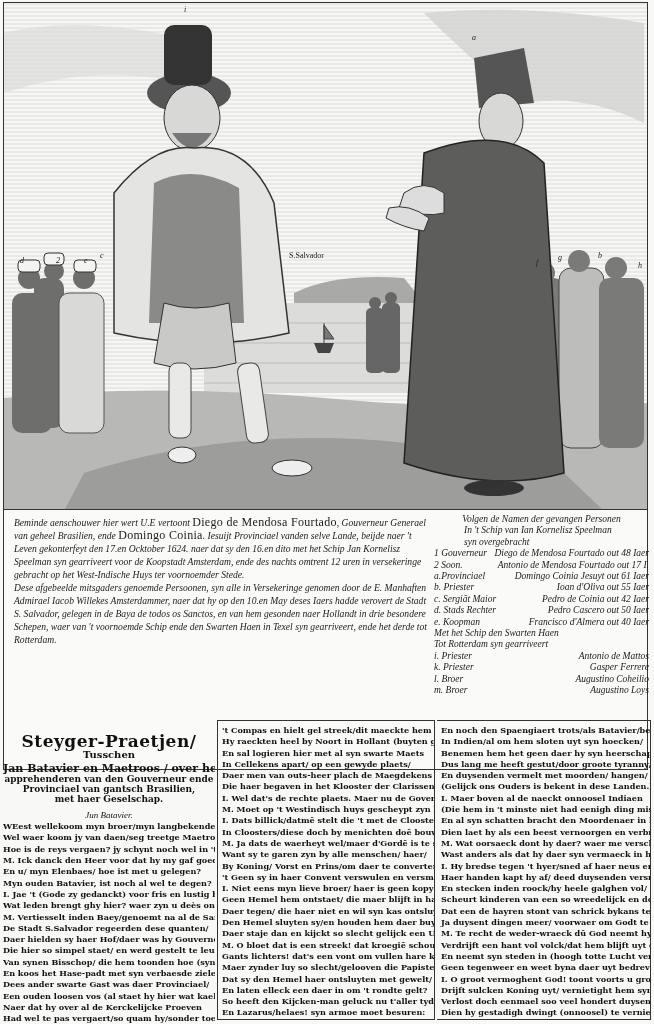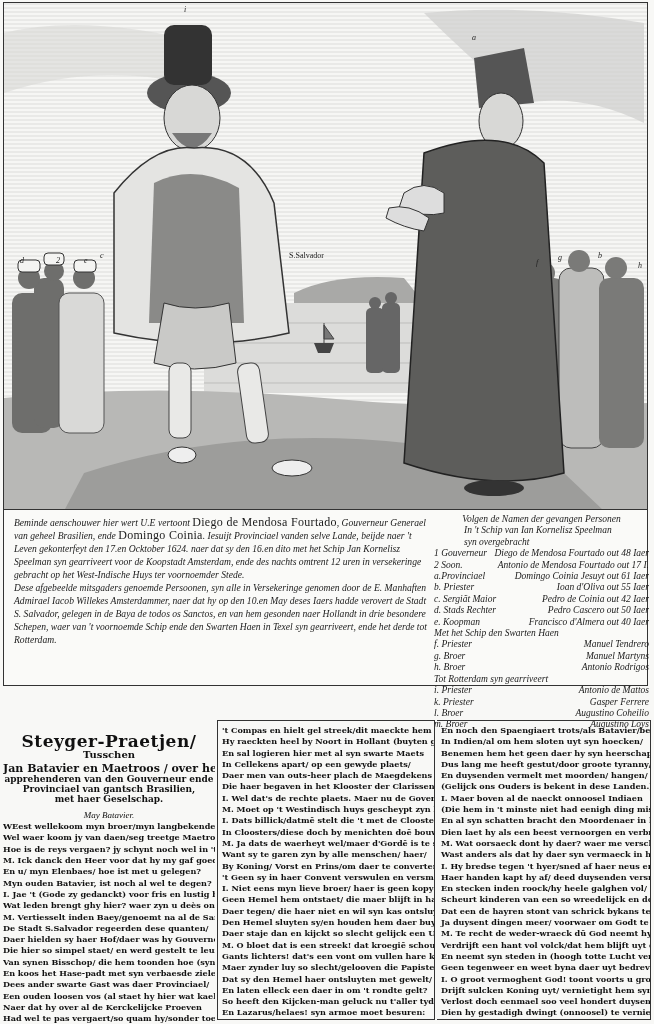--- a/index.html
+++ b/index.html
@@ -5,21 +5,21 @@
   html,body{margin:0;padding:0;background:#fff;}
   body{width:654px;height:1024px;position:relative;overflow:hidden;font-family:"Liberation Serif",serif;color:#1a1a1a;}
   .sheet{position:absolute;left:0;top:0;width:654px;height:1024px;background:#f8f8f6;}
   
   .engraving{position:absolute;left:3px;top:2px;width:645px;height:508px;border:1.5px solid #333;box-sizing:border-box;overflow:hidden;
     background:repeating-linear-gradient(0deg,#e9e9e7 0px,#e9e9e7 2px,#f6f6f4 2px,#f6f6f4 4px);}
   .engraving svg{position:absolute;left:0;top:0;}
   .letter{position:absolute;font-style:italic;font-size:8px;color:#222;}
   .place{position:absolute;left:285px;top:248px;font-size:8px;color:#222;}
   
-  .caption{position:absolute;left:3px;top:510px;width:645px;height:176px;border:1.5px solid #333;border-top:none;box-sizing:border-box;background:#fafaf8;}
+  .caption{position:absolute;left:3px;top:510px;width:645px;height:260px;border:1.5px solid #333;border-top:none;box-sizing:border-box;background:#fafaf8;}
   .cap-left{position:absolute;left:10px;top:6px;width:420px;font-style:italic;font-size:9.6px;line-height:13px;}
   .cap-left p{margin:0;}
   .cap-left .big{font-style:normal;font-size:12px;letter-spacing:0.3px;}
   .cap-right{position:absolute;left:430px;top:4px;width:215px;font-style:italic;font-size:9.5px;line-height:11.4px;}
   .cap-right .heading{text-align:center;}
   .cap-right .sub{padding-left:32px;}
   .cap-right .row{display:flex;}
   .cap-right .row .role{width:68px;white-space:nowrap;overflow:hidden;}
   .cap-right .row .name{flex:1;white-space:nowrap;text-align:right;}
   .cap-right .group{text-align:left;}
@@ -162,34 +162,20 @@
           <div class="row">
             <span class="role">d. Stads Rechter</span>
             <span class="name">Pedro Cascero out 50 Iaer</span>
           </div>
           <div class="row">
             <span class="role">e. Koopman</span>
             <span class="name">Francisco d'Almera out 40 Iaer</span>
           </div>
         </div>
       <div class="group">Met het Schip den Swarten Haen</div>
-      <div id="ship2">
-          <div class="row">
-            <span class="role">f. Priester</span>
-            <span class="name">Manuel Tendrero</span>
-          </div>
-          <div class="row">
-            <span class="role">g. Broer</span>
-            <span class="name">Manuel Martyns</span>
-          </div>
-          <div class="row">
-            <span class="role">h. Broer</span>
-            <span class="name">Antonio Rodrigos</span>
-          </div>
-        </div>
       <div class="group">Tot Rotterdam syn gearriveert</div>
       <div id="ship3">
           <div class="row">
             <span class="role">i. Priester</span>
             <span class="name">Antonio de Mattos</span>
           </div>
           <div class="row">
             <span class="role">k. Priester</span>
             <span class="name">Gasper Ferrere</span>
           </div>
@@ -207,21 +193,21 @@
 
   <div class="verse col1">
     <div class="title-block">
       <div class="t-main">Steyger-Praetjen/</div>
       <div class="t-sub">Tusschen</div>
       <div class="t-line">Jan Batavier en Maetroos / over het</div>
       <div class="t-small">apprehenderen van den Gouverneur ende</div>
       <div class="t-small">Provinciael van gantsch Brasilien,</div>
       <div class="t-small">met haer Geselschap.</div>
     </div>
-    <div class="speaker">May Batavier.</div>
+    <div class="speaker">Jun Batavier.</div>
     <div id="col1lines">
         <span class="line">WEest wellekoom myn broer/myn langbekende soosje:</span>
         <span class="line">Wel waer koom jy van daen/seg treetge Maetroosje?</span>
         <span class="line">Hoe is de reys vergaen? jy schynt noch wel in 't vleys.</span>
         <span class="line">M. Ick danck den Heer voor dat hy my gaf goede reys.</span>
         <span class="line">En u/ myn Elenbaes/ hoe ist met u gelegen?</span>
         <span class="line">Myn ouden Batavier, ist noch al wel te degen?</span>
         <span class="line">I. Jae 't (Gode zy gedanckt) voor fris en lustig bloet.)</span>
         <span class="line">Wat leden brengt ghy hier? waer zyn u deès ontmoet?</span>
         <span class="line">M. Vertiesselt inden Baey/genoemt na al de Santis/</span>

